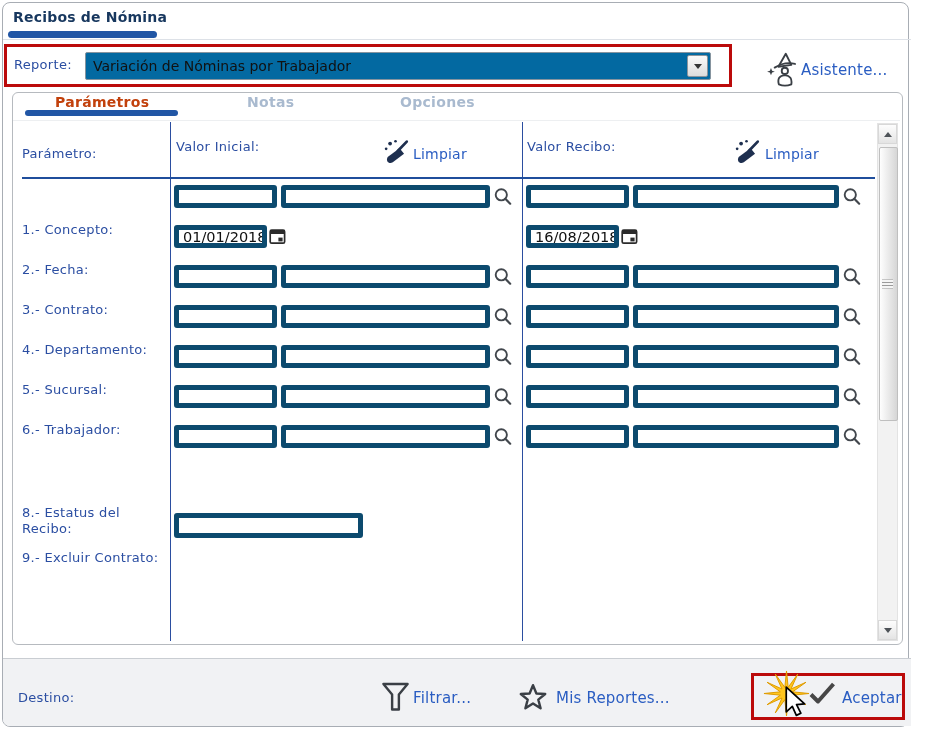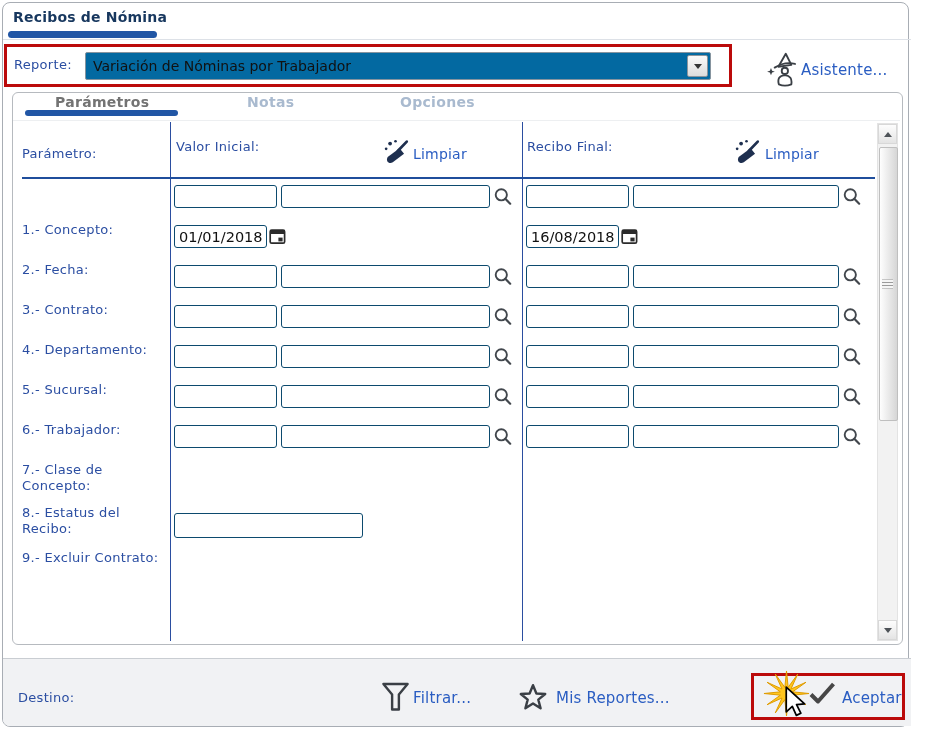--- a/index.html
+++ b/index.html
@@ -24,32 +24,32 @@
   
   .combo{position:absolute;border:1px solid #86949F;border-radius:2px;background:#fff;}
   .combo .txt{position:absolute;left:7px;top:50%;transform:translateY(-50%);font-size:14px;color:#111;white-space:nowrap;overflow:hidden;}
   .combo-btn{position:absolute;top:2px;bottom:2px;right:2px;width:19px;border:1px solid #8E959C;border-radius:2px;
     background:linear-gradient(#FAFAFA,#DCDCDC);display:flex;align-items:center;justify-content:center;cursor:pointer;}
   .tri-down{width:0;height:0;border-left:4.5px solid transparent;border-right:4.5px solid transparent;border-top:5.5px solid #333;}
   .combo.yellow{background:#0369a1;}
 
   
   .tab{position:absolute;top:94px;font-size:14px;font-weight:bold;letter-spacing:.3px;cursor:pointer;}
-  .tab.active{color:#737373;}
+  .tab.active{color:#c2410c;}
   .tab.inactive{color:#A9BACF;}
   .tab-underline{position:absolute;left:25px;top:110px;width:153px;height:6px;background:#2156A5;border-radius:3px;}
 
   
   .panel{position:absolute;left:12px;top:92px;width:889px;height:551px;border:1px solid #B6BABF;border-radius:6px;background:#fff;}
   .tabstrip-line{position:absolute;left:13px;top:120px;width:887px;height:1px;background:#EDEFF1;}
   .vline{position:absolute;width:1px;top:122px;height:519px;background:#2B4EA0;}
   .head-underline{position:absolute;left:22px;top:177px;width:853px;height:2px;background:#1F4E9C;}
 
   
-  .inp{box-sizing:border-box;height:23px;border:1px solid #0c4a6e;border-radius:3px;background:#fff;
+  .inp{box-sizing:border-box;height:23px;border:5px solid #0c4a6e;border-radius:3px;background:#fff;
        font-family:inherit;font-size:14px;color:#111;padding:0 4px;outline:none;}
   .lookup{position:absolute;display:flex;align-items:center;}
   .lookup .small{width:103px;margin-right:4px;}
   .lookup .bigL{width:209px;margin-right:3px;}
   .lookup .bigR{width:206px;margin-right:3px;}
   .daterow{position:absolute;display:flex;align-items:center;}
   .daterow .date{width:93px;margin-right:2px;font-size:14.5px;padding-right:0;}
   .icon-btn{display:inline-flex;align-items:center;justify-content:center;cursor:pointer;}
 
   .row-label{position:absolute;left:22px;width:150px;line-height:16px;margin-top:34px;}
@@ -119,21 +119,21 @@
         <line x1="27.5" y1="4" x2="17.5" y2="14.5" stroke="#1E2F4F" stroke-width="3" stroke-linecap="round"></line>
         <path d="M19.5 11.5 L24.5 17.5 L12 27 C7.5 29.3 3.8 25.5 6.3 21 Z"></path>
         <circle cx="9" cy="6.2" r="2.1"></circle>
         <circle cx="15" cy="3.6" r="1.5"></circle>
         <circle cx="4.6" cy="12" r="1.5"></circle>
       </g>
     </svg>
   </div>
   <div class="link-label abs" style="left:413px;top:146px;font-size:14px;">Limpiar</div>
 
-  <div class="blue-label abs" style="left:527px;top:139px;">Recibo Final:</div>
+  <div class="blue-label abs" style="left:527px;top:139px;">Valor Recibo:</div>
   <div class="abs icon-btn" style="left:733px;top:138px;">
     <svg width="27" height="27" viewBox="0 0 30 30">
       <g fill="#1E2F4F" stroke="none">
         <line x1="27.5" y1="4" x2="17.5" y2="14.5" stroke="#1E2F4F" stroke-width="3" stroke-linecap="round"></line>
         <path d="M19.5 11.5 L24.5 17.5 L12 27 C7.5 29.3 3.8 25.5 6.3 21 Z"></path>
         <circle cx="9" cy="6.2" r="2.1"></circle>
         <circle cx="15" cy="3.6" r="1.5"></circle>
         <circle cx="4.6" cy="12" r="1.5"></circle>
       </g>
     </svg>
@@ -266,21 +266,20 @@
     <input class="inp small" style="">
     <input class="inp bigR" style="">
     <span class="icon-btn">
         <svg width="20" height="20" viewBox="0 0 20 20" fill="none" stroke="#42474D">
           <circle cx="8.3" cy="7.8" r="5.6" stroke-width="1.9"></circle>
           <line x1="12.3" y1="11.8" x2="17.2" y2="16.7" stroke-width="2.2" stroke-linecap="round"></line>
         </svg>
       </span>
   </div>
 
-  <div class="row-label wrap blue-label" style="top:428px;">7.- Clase de Concepto:</div>
   <div class="lookup" style="left:174px;top:425px;">
     <input class="inp small" style="">
     <input class="inp bigL" style="">
     <span class="icon-btn">
         <svg width="20" height="20" viewBox="0 0 20 20" fill="none" stroke="#42474D">
           <circle cx="8.3" cy="7.8" r="5.6" stroke-width="1.9"></circle>
           <line x1="12.3" y1="11.8" x2="17.2" y2="16.7" stroke-width="2.2" stroke-linecap="round"></line>
         </svg>
       </span>
   </div>

